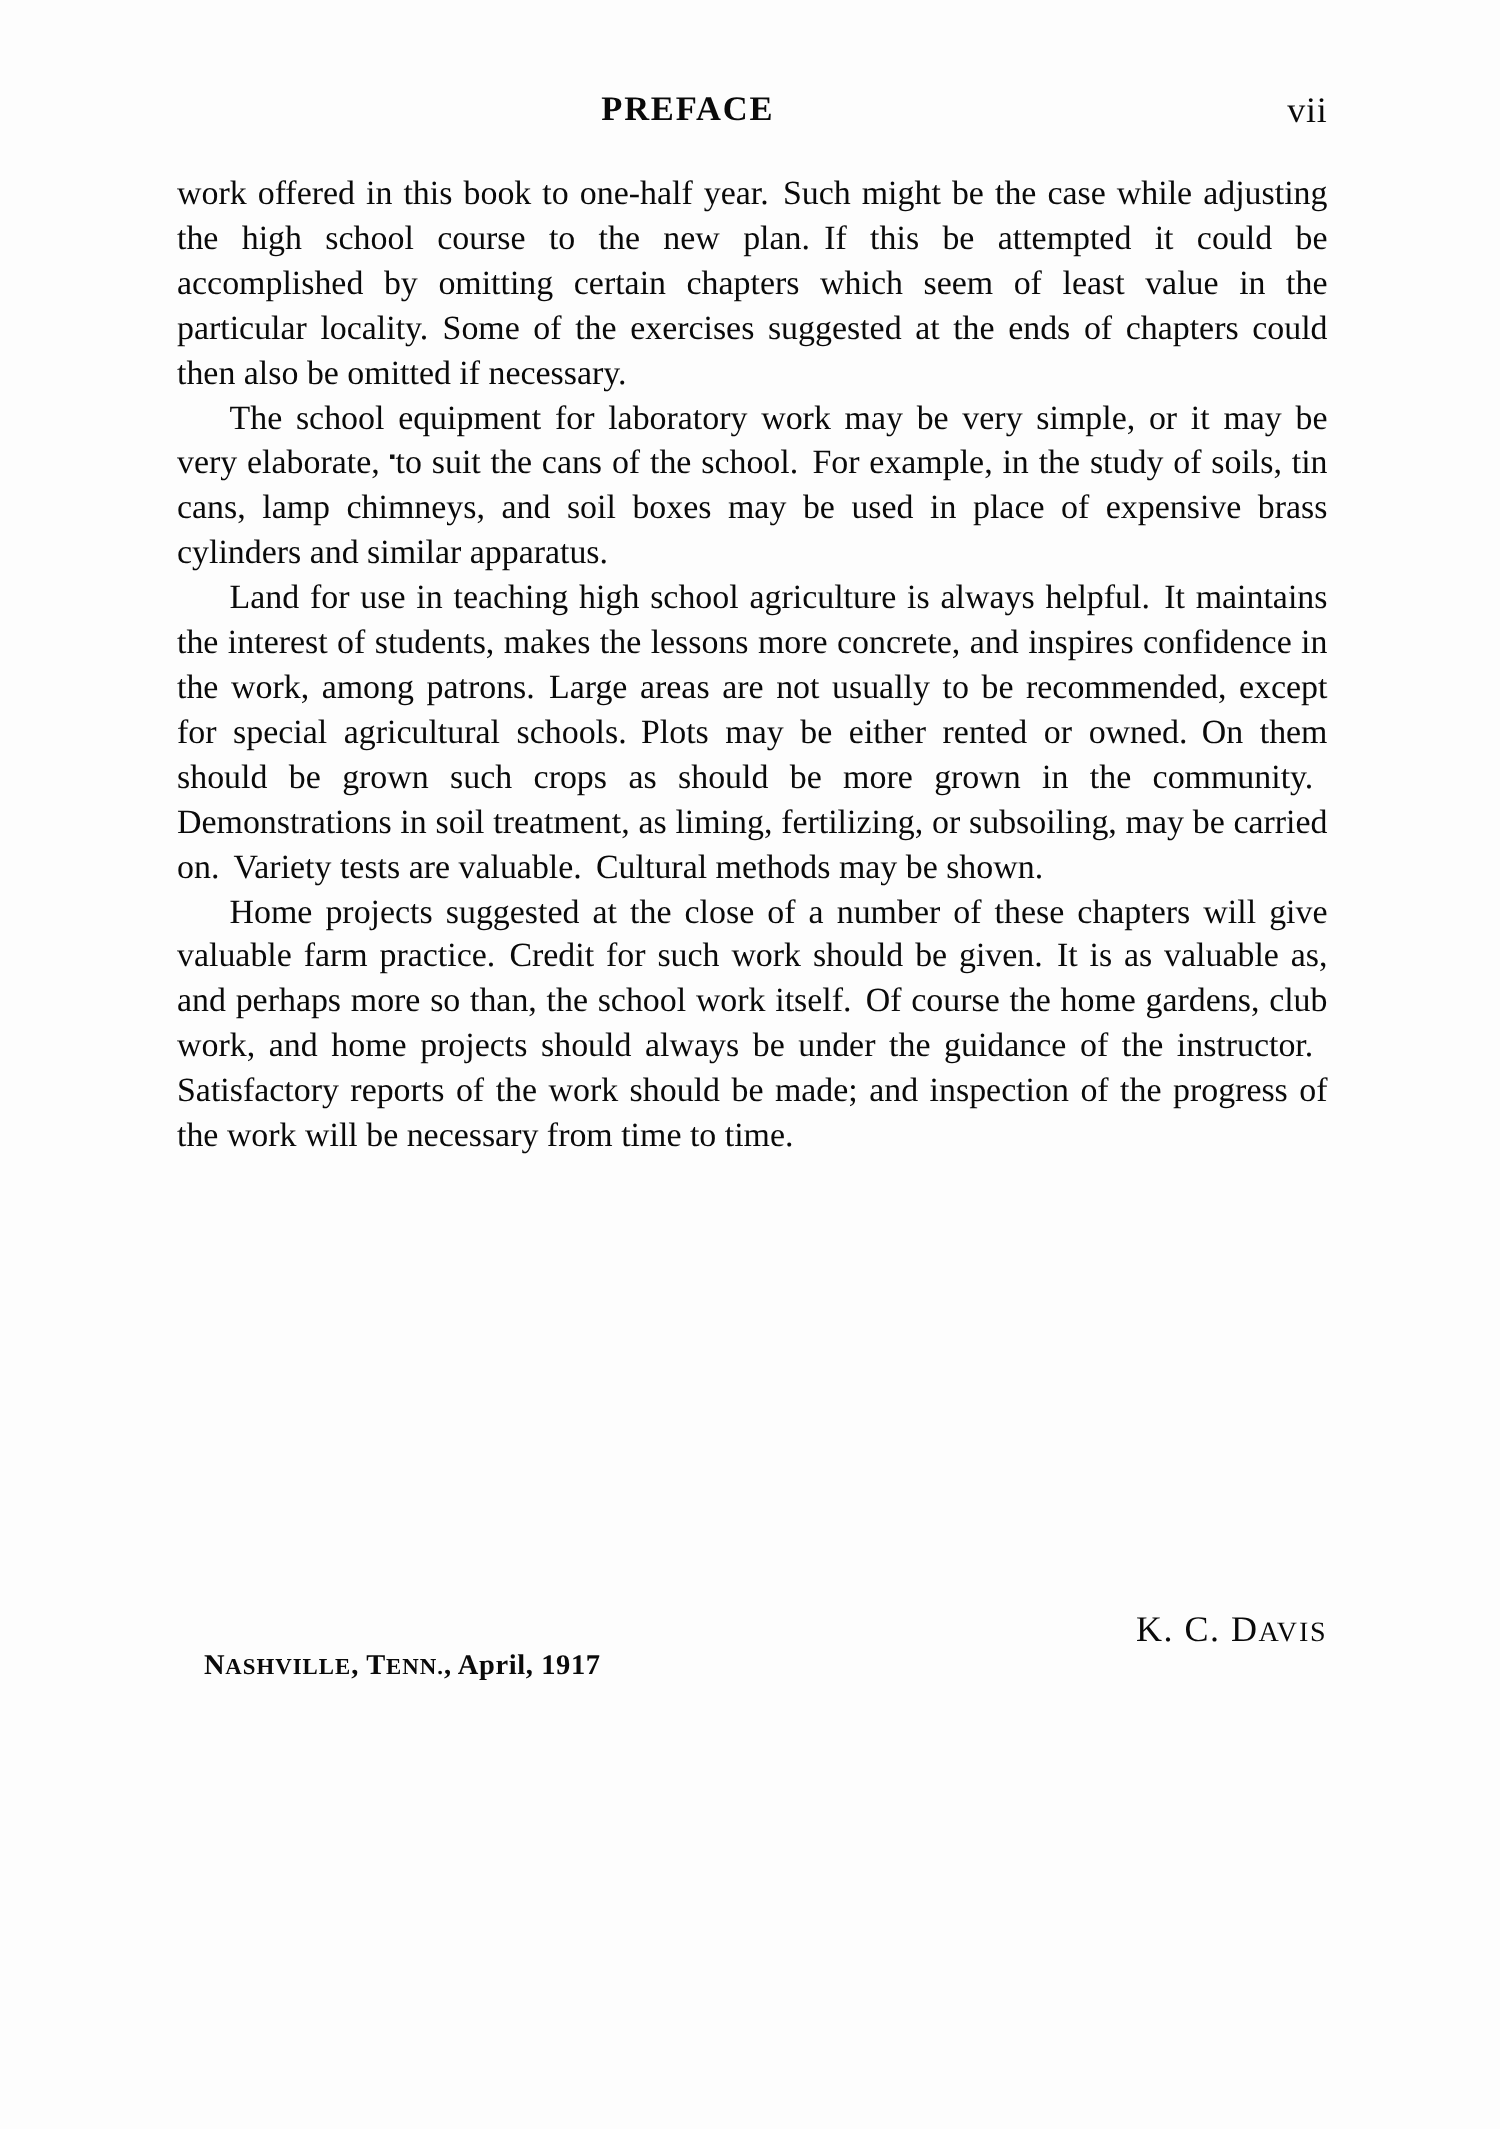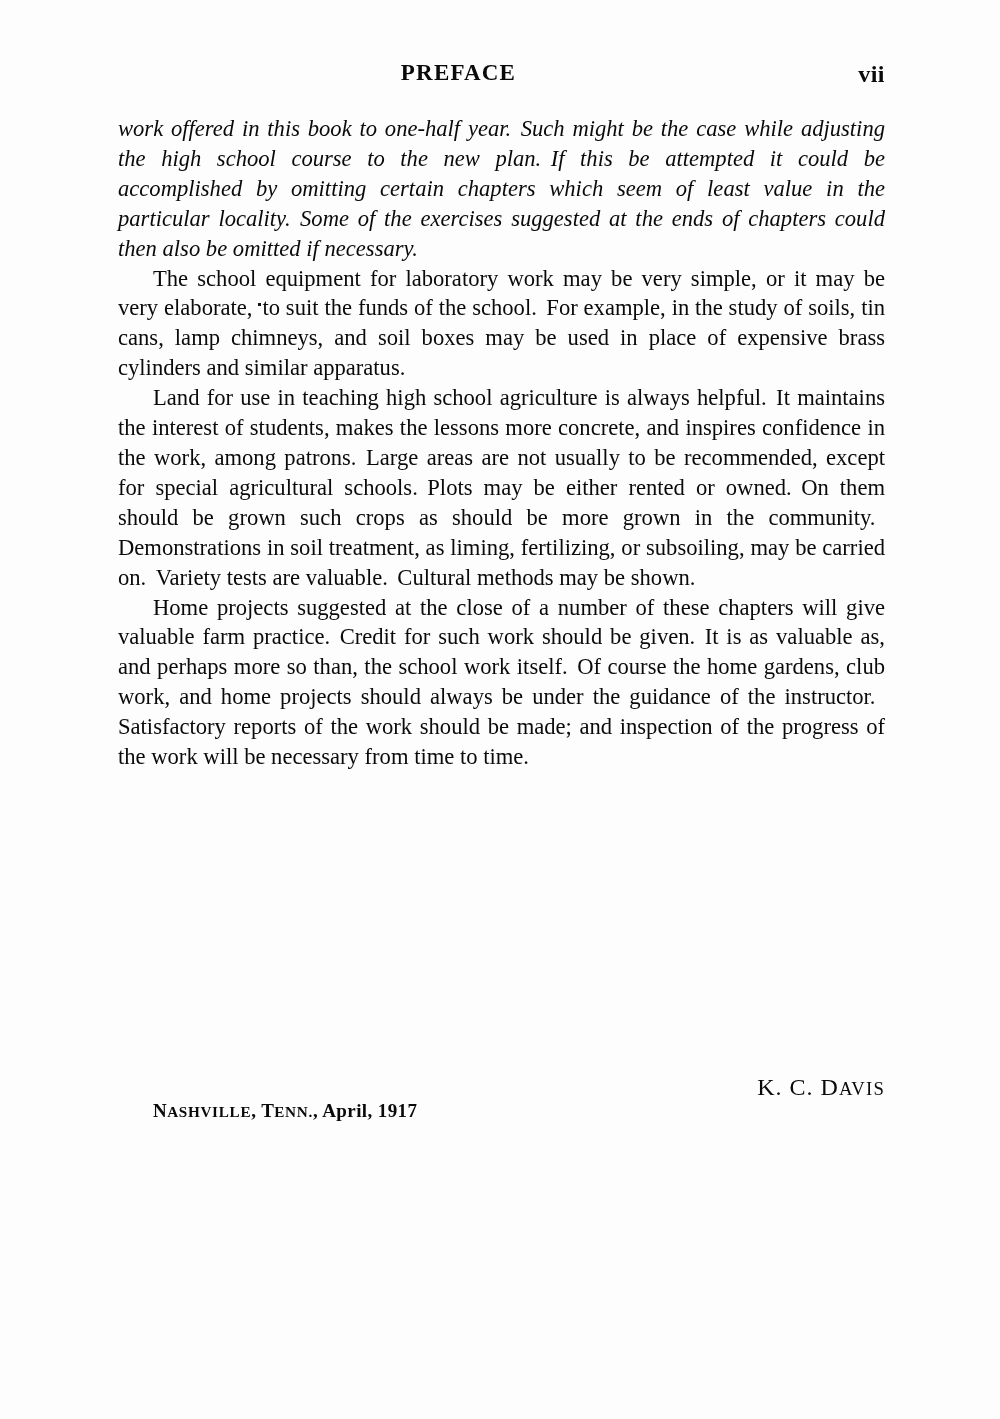--- a/index.html
+++ b/index.html
@@ -40,21 +40,20 @@
     letter-spacing: 1.2px;
     
     padding-right: 86px;
   }
   .running-head .rh-folio {
     position: absolute;
     right: 0;
     top: 1px;
     font-size: 24px;
     letter-spacing: 0.5px;
-    font-weight: bold;
   }
 
   
   .textblock {
     position: absolute;
     left: 118px;
     top: 114px;
     width: 767px;
     font-size: 22.6px;
     line-height: 29.9px;
@@ -62,21 +61,20 @@
     text-justify: inter-word;
   }
   .textblock p {
     margin: 0;
     text-indent: 35px;
     -webkit-hyphens: none;
     hyphens: none;
   }
   .textblock p.first {
     text-indent: 0;
-    font-style: italic;
   }
 
   
   .sp { display: inline-block; width: 0.42em; }
 
   
   .fleck {
     display: inline-block;
     width: 3px;
     height: 3px;
@@ -96,21 +94,21 @@
   }
   .signature .sc {
     font-size: 0.78em;
     letter-spacing: 1.2px;
     margin-top: 36px;
   }
 
   
   .dateline {
     position: absolute;
-    left: 153px;
+    left: 136px;
     top: 1100px;
     font-size: 19px;
     font-weight: bold;
     letter-spacing: 0.4px;
     white-space: nowrap;
   }
   .dateline .sc {
     font-size: 0.80em;
     letter-spacing: 0.7px;
   }
@@ -123,21 +121,21 @@
   <div class="running-head">
     <div class="rh-title">PREFACE</div>
     <div class="rh-folio">vii</div>
   </div>
 
   <div class="textblock">
 
     <p class="first"><span>work offered in this book to one-half year.</span><span class="sp"></span><span>Such might be the case while adjusting the high school course to the new plan.</span><span class="sp"></span><span>If this be attempted it could be accomplished by omitting certain chapters which seem of least value in the particular locality.</span><span class="sp"></span><span>Some of the exercises suggested at the ends of chapters could then also be omitted if necessary.</span></p>
 
 
-    <p><span>The school equipment for laboratory work may be very simple, or it may be very elaborate,</span> <span class="fleck"></span><span>to suit the funds of the school.</span><span class="sp"></span><span>For example, in the study of soils, tin cans, lamp chimneys, and soil boxes may be used in place of expensive brass cylinders and similar apparatus.</span></p>
+    <p><span>The school equipment for laboratory work may be very simple, or it may be very elaborate,</span> <span class="fleck"></span><span>to suit the cans of the school.</span><span class="sp"></span><span>For example, in the study of soils, tin cans, lamp chimneys, and soil boxes may be used in place of expensive brass cylinders and similar apparatus.</span></p>
 
     <p><span>Land for use in teaching high school agriculture is always helpful.</span><span class="sp"></span><span>It maintains the interest of students, makes the lessons more concrete, and inspires confidence in the work, among patrons.</span><span class="sp"></span><span>Large areas are not usually to be recommended, except for special agricultural schools.</span><span class="sp"></span><span>Plots may be either rented or owned.</span><span class="sp"></span><span>On them should be grown such crops as should be more grown in the community.</span><span class="sp"></span><span>Demonstrations in soil treatment, as liming, fertilizing, or subsoiling, may be carried on.</span><span class="sp"></span><span>Variety tests are valuable.</span><span class="sp"></span><span>Cultural methods may be shown.</span></p>
 
     <p><span>Home projects suggested at the close of a number of these chapters will give valuable farm practice.</span><span class="sp"></span><span>Credit for such work should be given.</span><span class="sp"></span><span>It is as valuable as, and perhaps more so than, the school work itself.</span><span class="sp"></span><span>Of course the home gardens, club work, and home projects should always be under the guidance of the instructor.</span><span class="sp"></span><span>Satisfactory reports of the work should be made; and inspection of the progress of the work will be necessary from time to time.</span></p>
 
 
   </div>
 
   <div class="signature"><span>K. C. D</span><span class="sc">AVIS</span></div>
 

